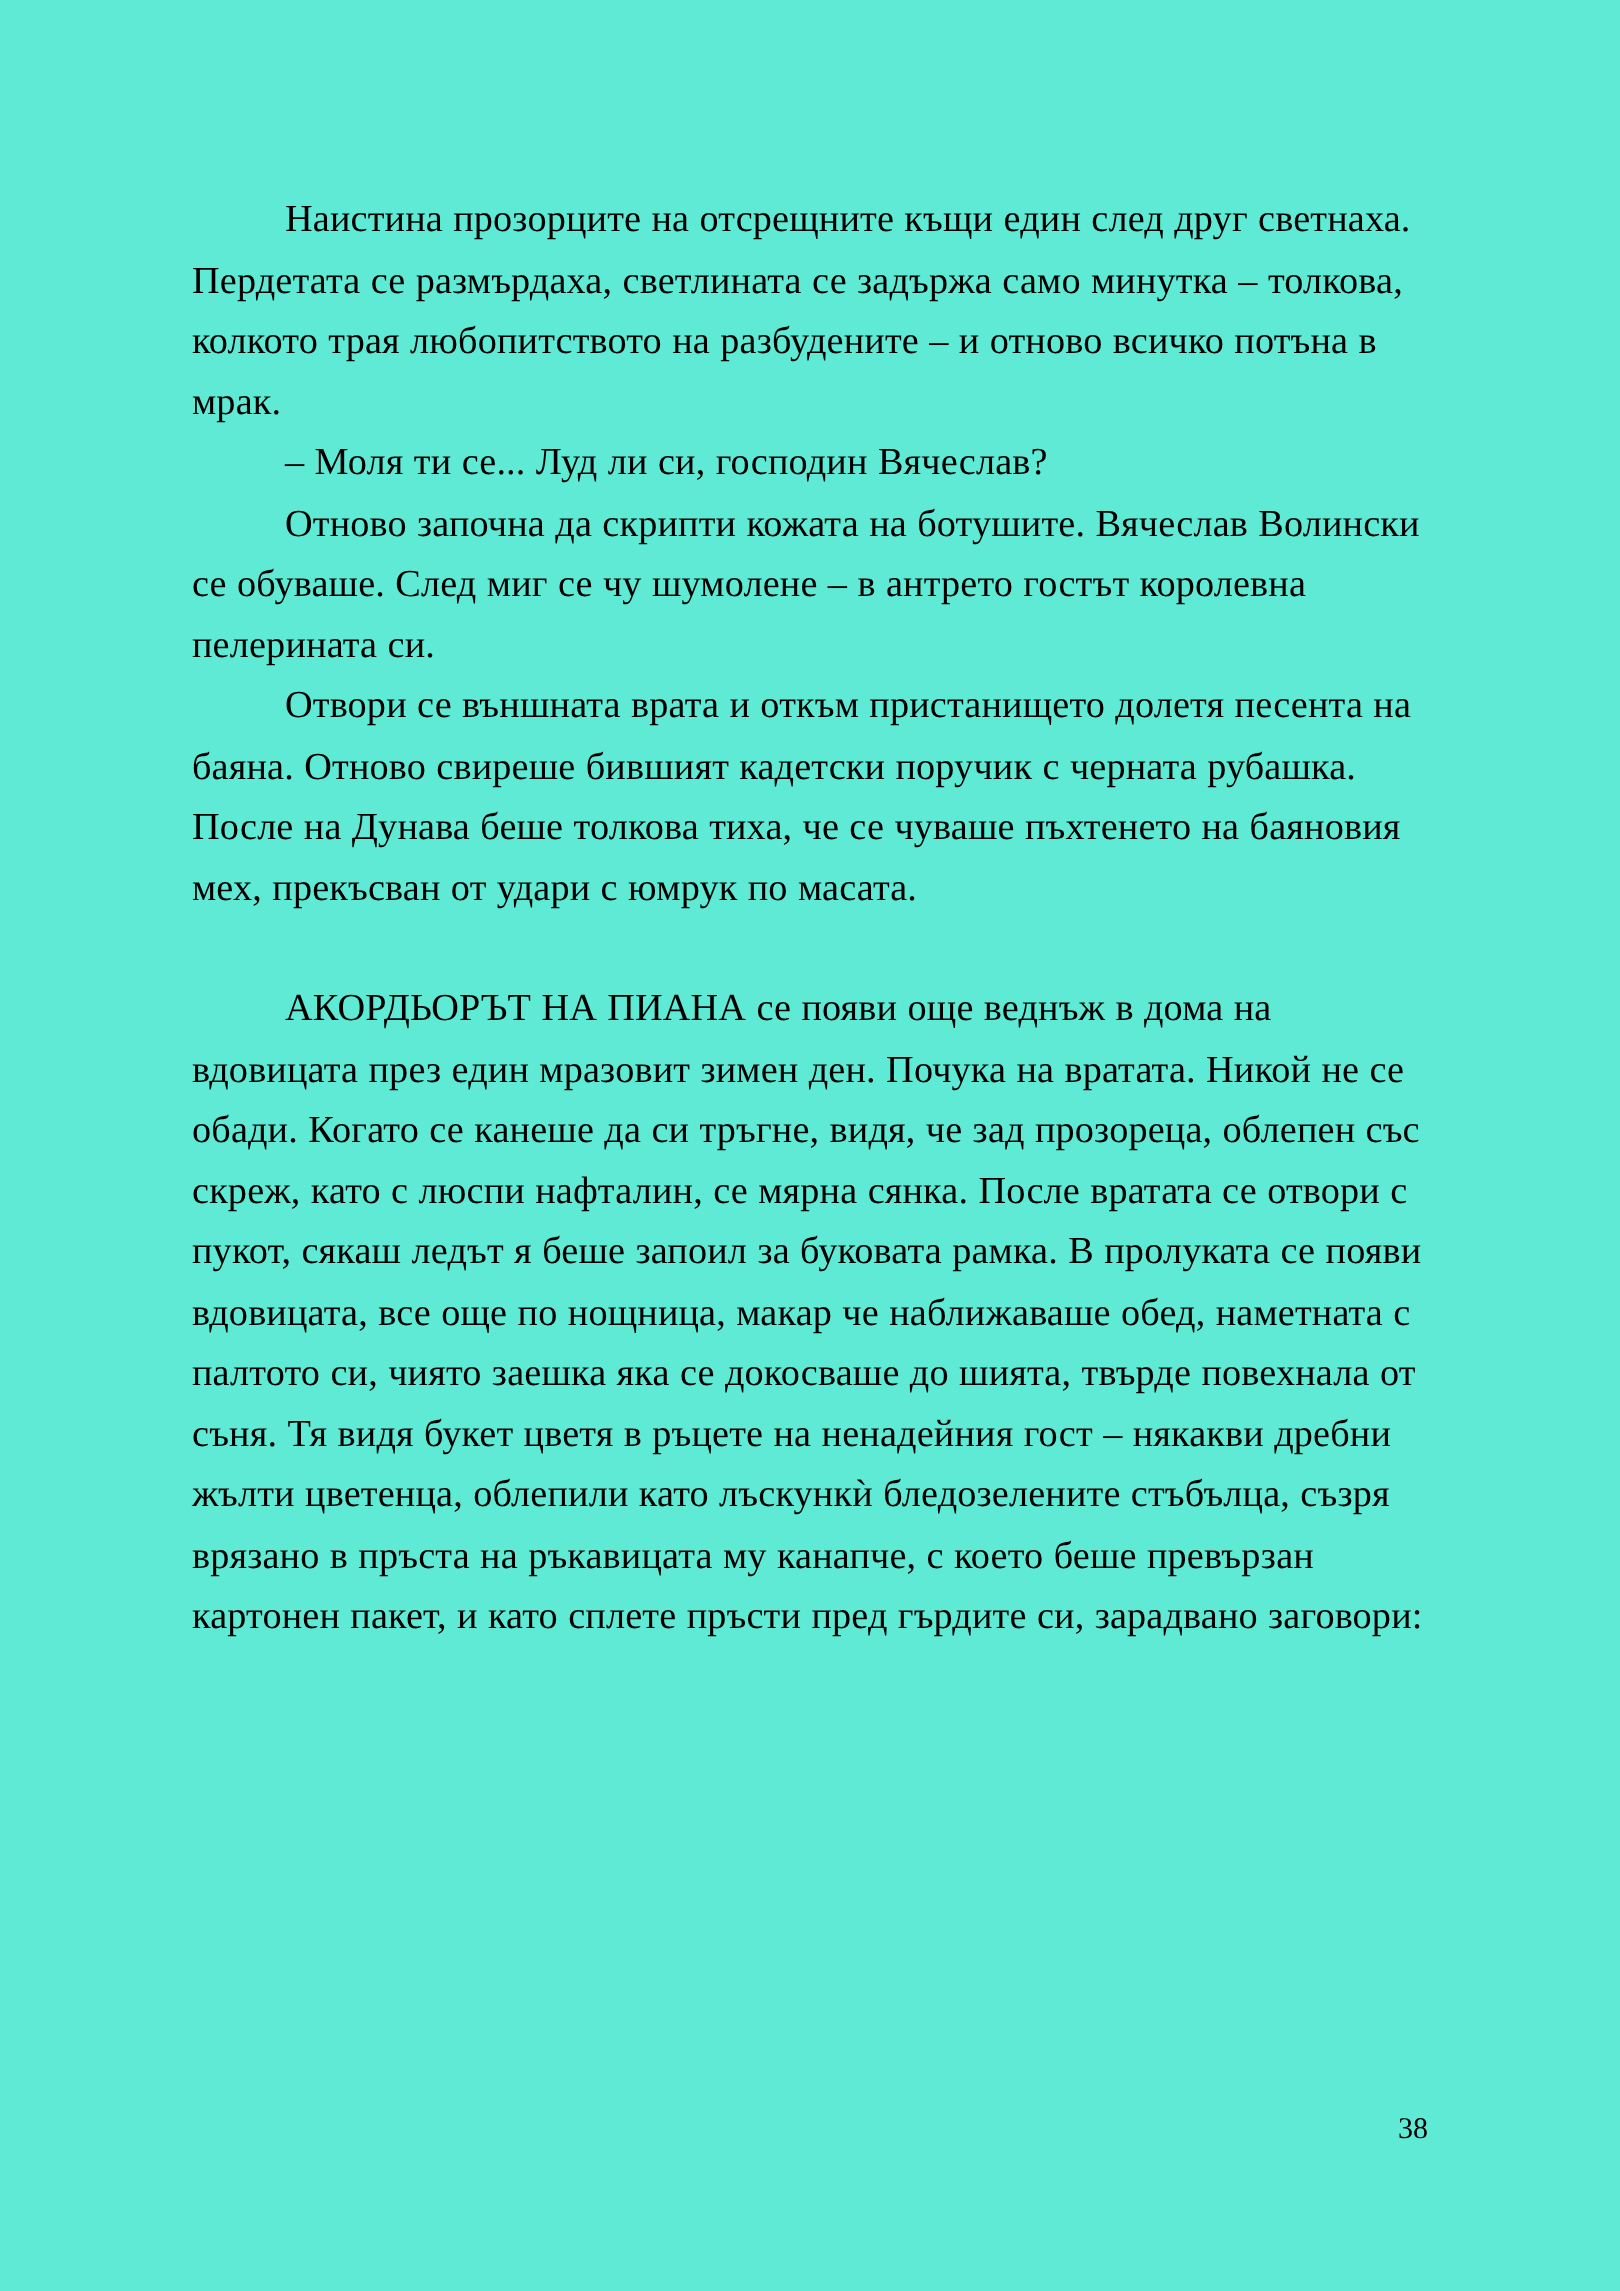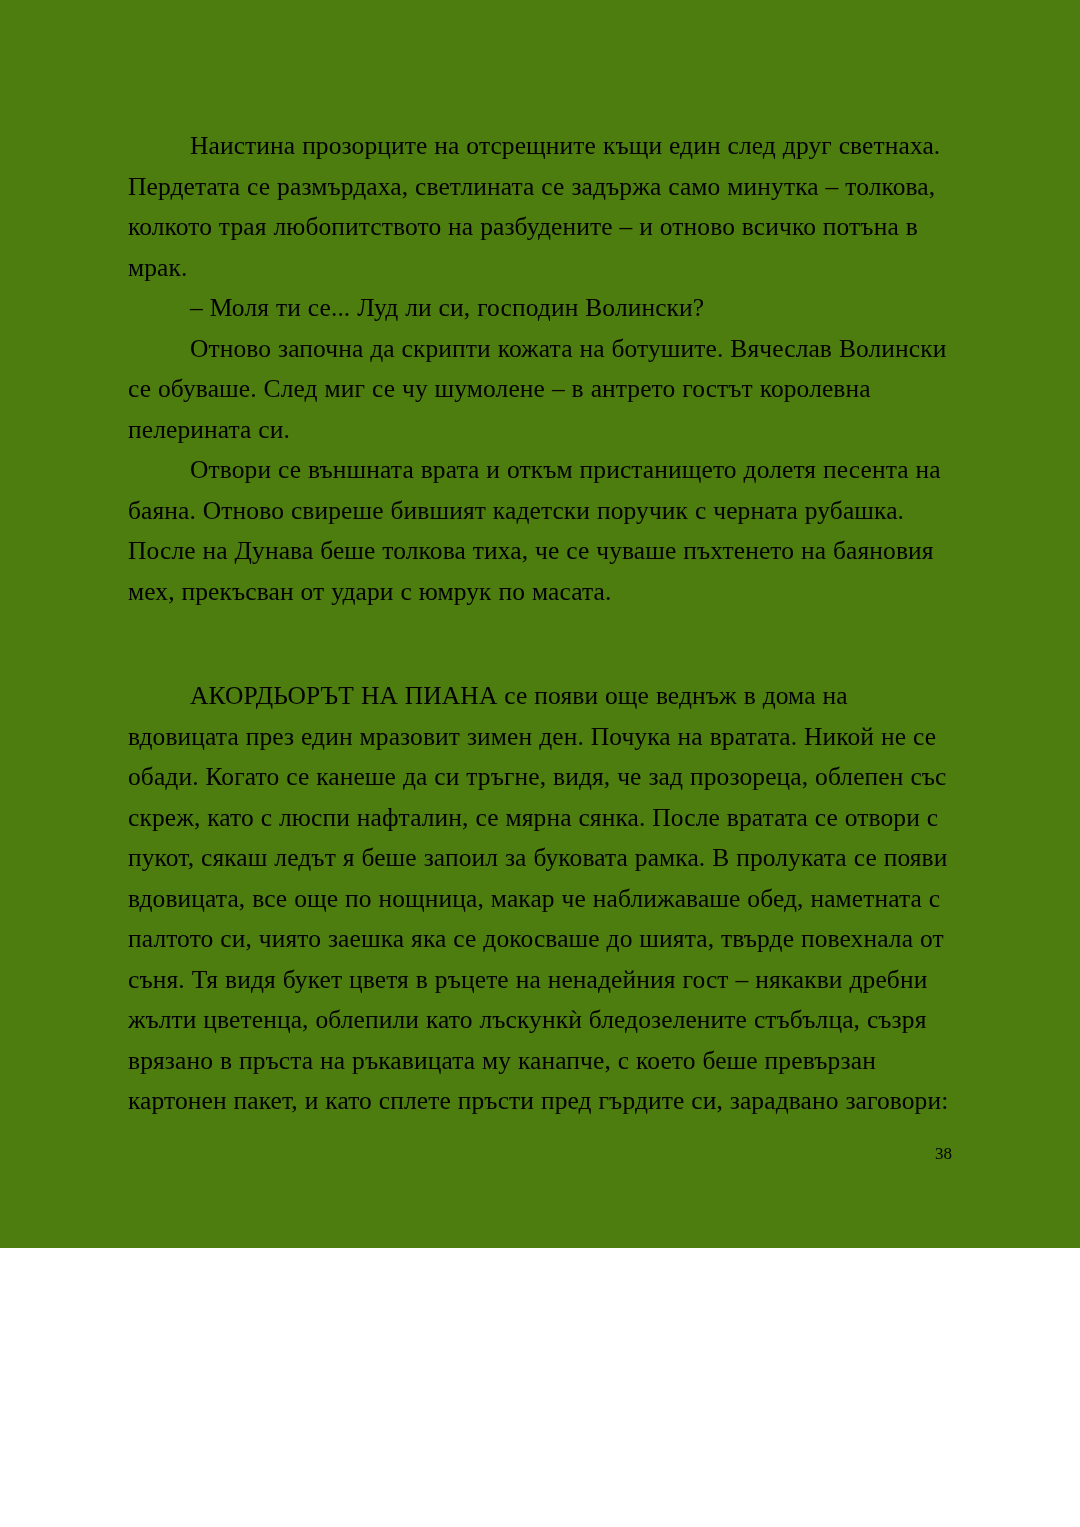--- a/index.html
+++ b/index.html
@@ -13,58 +13,58 @@
     position: relative;
     font-family: "Liberation Serif", "DejaVu Serif", serif;
     color: #000000;
     overflow: hidden;
   }
   .page {
     position: absolute;
     left: 0;
     top: 0;
     width: 1080px;
-    height: 1248px;
-    background: #4d7c0f;
+    height: 1527px;
+    background: #5eead4;
   }
   .text-block {
     position: absolute;
     left: 128px;
     top: 126px;
     width: 822px;
   }
   p.para {
     margin: 0;
     font-size: 25.5px;
     line-height: 40.5px;
     text-align: left;
     text-indent: 62px;
     letter-spacing: 0.1px;
     word-spacing: 0.4px;
   }
   p.gap-before {
-    margin-top: 64px;
+    margin-top: 40px;
   }
   .page-number {
     position: absolute;
     right: 128px;
-    bottom: 84px;
-    font-size: 17px;
+    bottom: 96px;
+    font-size: 20px;
     font-family: "Liberation Serif", "DejaVu Serif", serif;
     color: #000000;
   }
 </style>
 </head>
 <body>
 
 <div class="page">
 
   <div class="text-block">
     <p class="para">Наистина прозорците на отсрещните къщи един след друг светнаха. Пердетата се размърдаха, светлината се задържа само минутка – толкова, колкото трая любопитството на разбудените – и отново всичко потъна в мрак.</p>
-    <p class="para">– Моля ти се... Луд ли си, господин Волински?</p>
+    <p class="para">– Моля ти се... Луд ли си, господин Вячеслав?</p>
     <p class="para">Отново започна да скрипти кожата на ботушите. Вячеслав Волински се обуваше. След миг се чу шумолене – в антрето гостът королевна пелерината си.</p>
     <p class="para">Отвори се външната врата и откъм пристанището долетя песента на баяна. Отново свиреше бившият кадетски поручик с черната рубашка. После на Дунава беше толкова тиха, че се чуваше пъхтенето на баяновия мех, прекъсван от удари с юмрук по масата.</p>
     <p class="para gap-before">АКОРДЬОРЪТ НА ПИАНА се появи още веднъж в дома на вдовицата през един мразовит зимен ден. Почука на вратата. Никой не се обади. Когато се канеше да си тръгне, видя, че зад прозореца, облепен със скреж, като с люспи нафталин, се мярна сянка. После вратата се отвори с пукот, сякаш ледът я беше запоил за буковата рамка. В пролуката се появи вдовицата, все още по нощница, макар че наближаваше обед, наметната с палтото си, чиято заешка яка се докосваше до шията, твърде повехнала от съня. Тя видя букет цветя в ръцете на ненадейния гост – някакви дребни жълти цветенца, облепили като лъскункѝ  бледозелените стъбълца, съзря врязано в пръста на ръкавицата му канапче, с което беше превързан картонен пакет, и като сплете пръсти пред гърдите си, зарадвано заговори:</p>
   </div>
 
   <div class="page-number">38</div>
 
 </div>
 
 </body></html>

